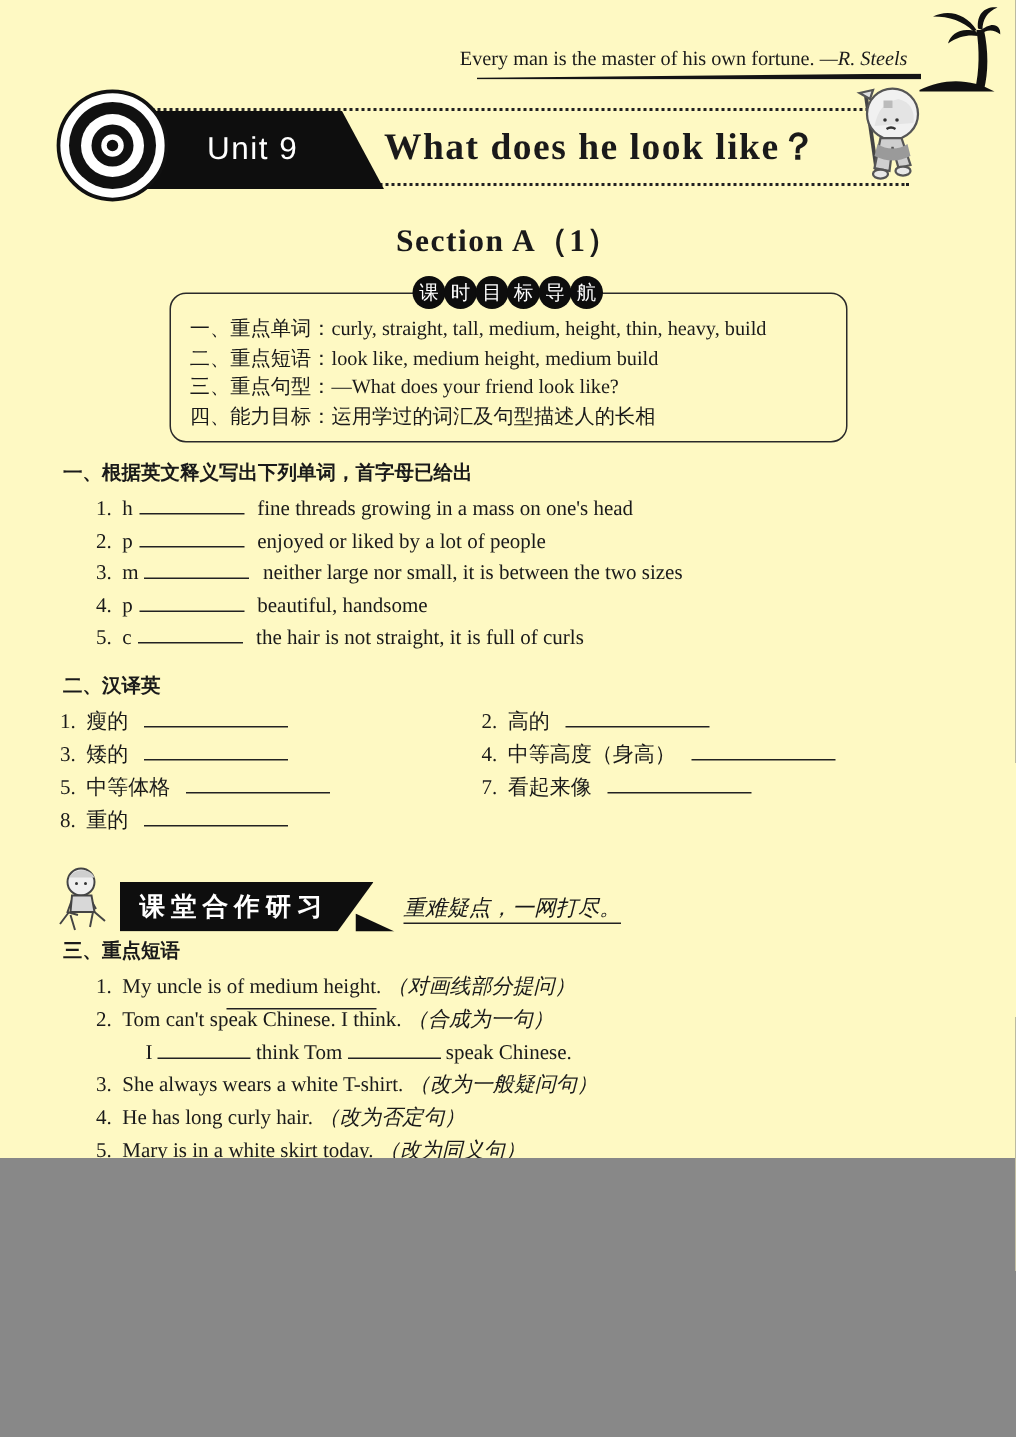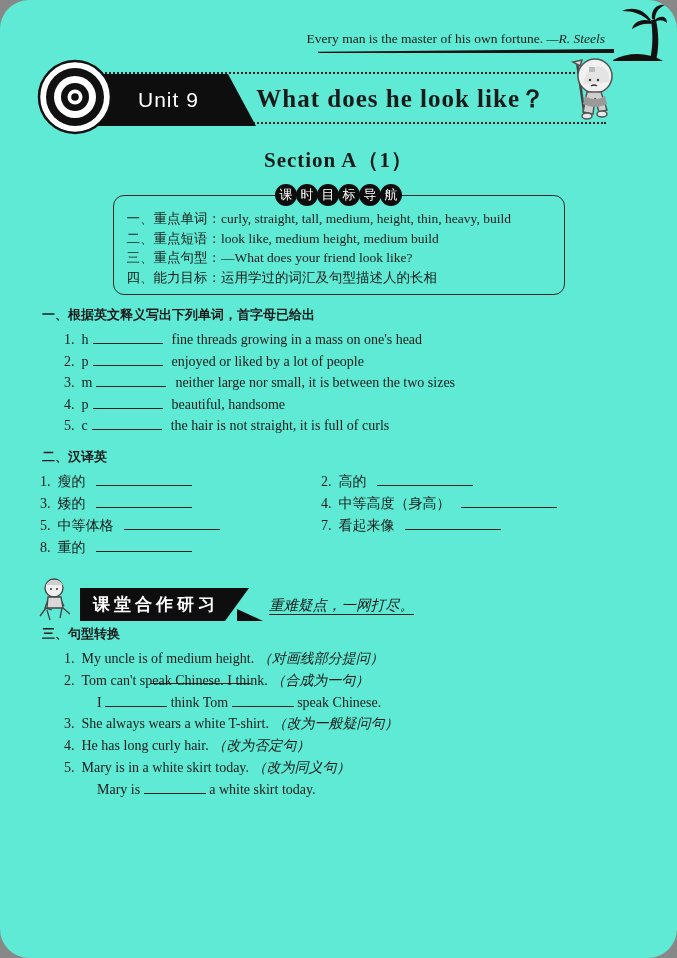--- a/index.html
+++ b/index.html
@@ -1,38 +1,37 @@
 <!DOCTYPE html>
 <html><head>
 <meta charset="utf-8">
 <style>
   * { margin:0; padding:0; box-sizing:border-box; }
   html,body { background:#888; }
   .page {
-    position:relative; width:677px; height:958px; margin:0 auto;
-    background:#5eead4; color:#1a1a1a; overflow:hidden;
+    position:relative; width:677px; height:772px; margin:0 auto;
+    background:#fef9c3; color:#1a1a1a; overflow:hidden;
     font-family:"Liberation Serif", serif;
-    border-radius:29px;
   }
   
   .palm { position:absolute; top:4px; right:10px; }
   .quote { position:absolute; top:31px; right:72px; font-size:13.5px; white-space:nowrap; }
   .quote .author { font-style:italic; font-family:"Liberation Serif", serif; }
   .quote-line { position:absolute; top:49px; left:318px; width:296px; height:4px; background:#141414;
     clip-path:polygon(0 70%, 100% 0, 100% 100%, 0 100%); }
   .unit-row { position:absolute; top:66px; left:0; width:677px; height:70px; }
   .strip { position:absolute; left:98px; top:6px; width:508px; height:52px;
     border-top:2px dotted #222; border-bottom:2px dotted #222; }
   .unit-chip { position:absolute; left:0; top:0; width:158px; height:52px; background:#0e0e0e;
     clip-path:polygon(0 0, calc(100% - 28px) 0, 100% 100%, 0 100%);
     display:flex; align-items:center; }
   .unit-chip span { padding-left:40px; color:#fff; font-family:"Liberation Sans", sans-serif;
     font-size:21px; letter-spacing:1px; }
   .unit-title { position:absolute; left:158px; right:60px; top:0; height:52px; line-height:50px;
-    text-align:right; font-weight:bold; font-size:25px; letter-spacing:1px; }
+    text-align:left; font-weight:bold; font-size:25px; letter-spacing:1px; }
   .bullseye { position:absolute; left:36px; top:58px; z-index:3; }
   .boy { position:absolute; right:58px; top:54px; z-index:3; }
   
   .content { position:absolute; top:140px; left:0; width:677px; }
   .section-title { text-align:center; font-size:21px; font-weight:bold; margin-top:6px; letter-spacing:1px; }
   .obj-box { position:relative; width:452px; margin:21px auto 0; border:1.5px solid #2a2a2a;
     border-radius:11px; padding:13px 10px 7px 13px; }
   .badge { position:absolute; top:-12px; left:50%; transform:translateX(-50%); display:flex; }
   .badge span { width:22px; height:22px; border-radius:50%; background:#0d0d0d; color:#fff;
     font-size:13px; line-height:22px; text-align:center; margin:0 -0.5px;
@@ -59,21 +58,21 @@
   .p1-letter { margin-right:4px; }
   .blank { display:inline-block; border-bottom:1px solid #222; height:1em; vertical-align:baseline; }
   .b-def { width:70px; margin-right:9px; }
   .b-zh  { width:96px; margin-left:10px; }
   .b-ans { width:62px; }
   .grid2 { margin-left:40px; display:grid; grid-template-columns:281px 1fr;
     font-size:14px; line-height:22px; }
   .p3-item { font-size:14px; }
   .q-line { margin-left:64px; line-height:21.8px; }
   .a-line { margin-left:97px; line-height:21.8px; }
-  .ul { border-bottom:1px solid #222; padding-bottom:17px; }
+  .ul { border-bottom:1px solid #222; padding-bottom:6px; }
   .instr { font-style:italic; }
 </style>
 </head>
 <body>
 
 <div class="page">
 
   <svg class="palm" width="56" height="58" viewBox="0 0 56 58">
     <g fill="#111">
       <path d="M40 16 C33 5 21 2 11 7 C22 7 31 10 38 17 Z"></path>
@@ -175,21 +174,21 @@
           <circle cx="21" cy="13" r="1" fill="#333" stroke="none"></circle>
           <path d="M13 21 L9 32 L16 34 M23 21 L28 30" fill="none"></path>
           <path d="M12 21 L25 21 L27 32 L11 32 Z" fill="#d8d8d8"></path>
           <path d="M10 32 L4 40 M27 32 L34 38 M11 34 L14 44 M26 32 L24 42" fill="none"></path>
         </g>
       </svg><span class="chip-wrap"><span class="banner-chip">课堂合作研习</span><svg class="chip-tail" width="26" height="12" viewBox="0 0 26 12">
             <polygon points="0,0 26,12 0,12" fill="#0e0e0e"></polygon>
           </svg></span><span class="banner-sub">重难疑点，一网打尽。</span>
     </div>
 
-    <h3 class="ex-heading">三、句型转换</h3>
+    <h3 class="ex-heading">三、重点短语</h3>
     <div id="part3">
         <div class="p3-item">
           <div class="q-line"><span class="num">1.</span>My uncle is <span class="ul">of medium height</span>. <span class="instr">（对画线部分提问）</span></div>
         </div>
         <div class="p3-item">
           <div class="q-line"><span class="num">2.</span>Tom can't speak Chinese. I think. <span class="instr">（合成为一句）</span></div>
           <div class="a-line">I <span class="blank b-ans"></span> think Tom <span class="blank b-ans"></span> speak Chinese.</div>
         </div>
         <div class="p3-item">
           <div class="q-line"><span class="num">3.</span>She always wears a white T-shirt. <span class="instr">（改为一般疑问句）</span></div>

